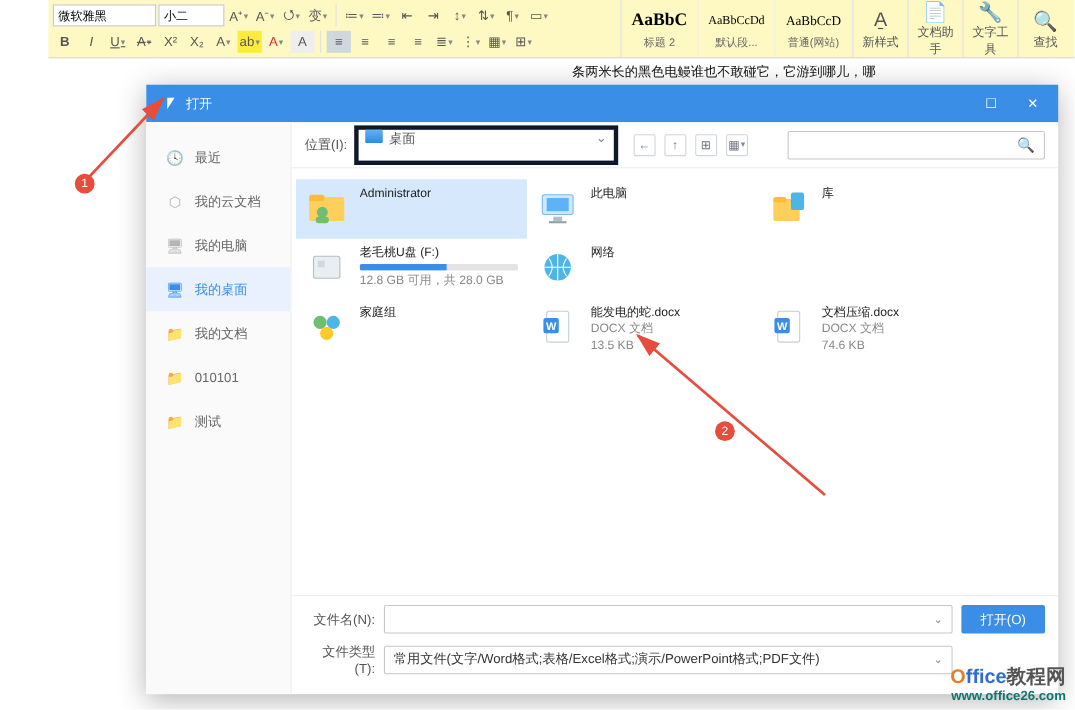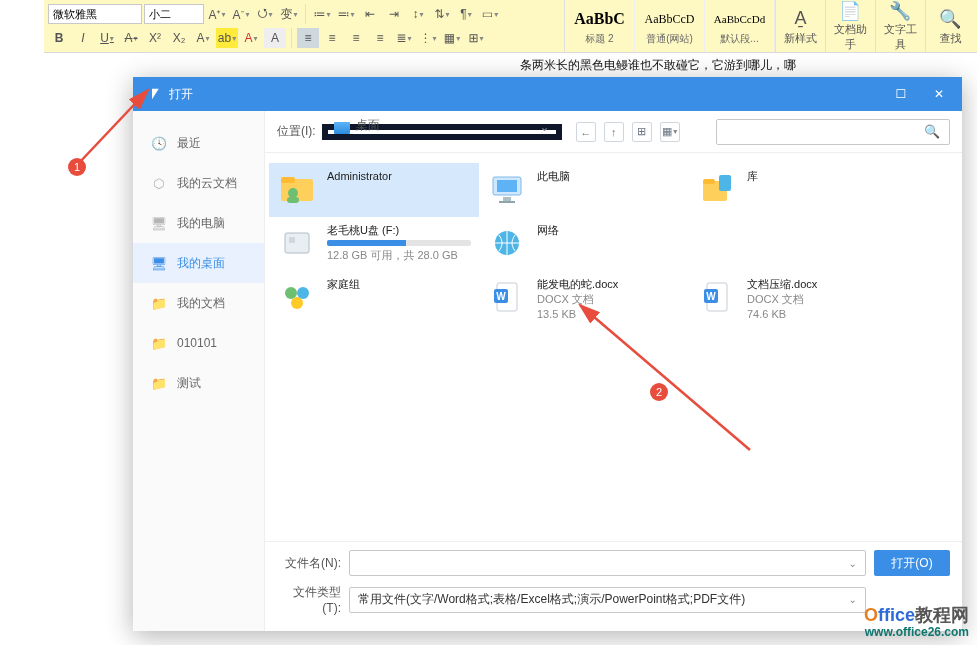--- a/index.html
+++ b/index.html
@@ -39,21 +39,21 @@
 
 .dialog-body { flex:1; display:flex; min-height:0;}
 .sidebar { width:132px; background:#fafafa; border-right:1px solid #eee; padding-top:12px; }
 .navitem { height:40px; display:flex; align-items:center; gap:10px; padding-left:18px; font-size:12px; color:#666; cursor:pointer;}
 .navitem .nicon { width:16px; height:16px; display:flex; align-items:center; justify-content:center; color:#b5b5b5; font-size:13px;}
 .navitem.active { background:#e8f1fd; color:#3a8ee6; }
 .navitem.active .nicon { color:#3a8ee6; }
 
 .main { flex:1; display:flex; flex-direction:column; }
 .locbar { height:42px; display:flex; align-items:center; padding:0 12px; gap:6px; font-size:12px; color:#555; border-bottom:1px solid #eee;}
-.locsel { height:16px; border:6px solid #0f172a; display:flex; align-items:flex-end; padding:0 6px; gap:6px; min-width:240px;}
+.locsel { height:36px; border:4px solid #0f172a; display:flex; align-items:flex-start; padding:0 6px; gap:6px; min-width:240px;}
 .locsel .dicon { width:16px; height:12px; background:linear-gradient(#5db3f5,#2b8de0); border-radius:1px; }
 .locbtns { display:flex; gap:8px; margin-left:8px;}
 .locbtn { width:20px; height:20px; border:1px solid #cfd6dd; border-radius:2px; display:flex; align-items:center; justify-content:center; color:#6b7683; font-size:11px; cursor:pointer;}
 .searchbox { margin-left:auto; width:234px; height:26px; border:1px solid #c8c8c8; border-radius:2px; display:flex; align-items:center; padding:0 8px; color:#aaa;}
 .searchbox .sic { margin-left:auto; font-size:13px; color:#aaa;}
 
 .files { flex:1; padding:10px 4px; overflow:auto;}
 .frow { display:flex; }
 .fitem { width:210px; height:54px; display:flex; gap:10px; padding:6px 8px; cursor:pointer; }
 .fitem.sel { background:#d6e8fb;}
@@ -126,26 +126,26 @@
       <div class="tbtn dd">⊞</div>
     </div>
   </div>
 
   <div class="styles">
     <div class="sitem">
       <div class="preview" style="font-size:16px;font-weight:bold">AaBbC</div>
       <div class="lbl">标题 2</div>
     </div>
     <div class="sitem">
+      <div class="preview" style="font-size:11px">AaBbCcDd</div>
+      <div class="lbl">默认段...</div>
+    </div>
+    <div class="sitem">
       <div class="preview" style="font-size:12px">AaBbCcD</div>
       <div class="lbl">普通(网站)</div>
-    </div>
-    <div class="sitem">
-      <div class="preview" style="font-size:11px">AaBbCcDd</div>
-      <div class="lbl">默认段...</div>
     </div>
   </div>
 
   <div class="ribbtn">
     <div class="ic">A̱</div>
     <span>新样式</span>
   </div>
   <div class="ribbtn">
     <div class="ic">📄</div>
     <span>文档助手</span>

